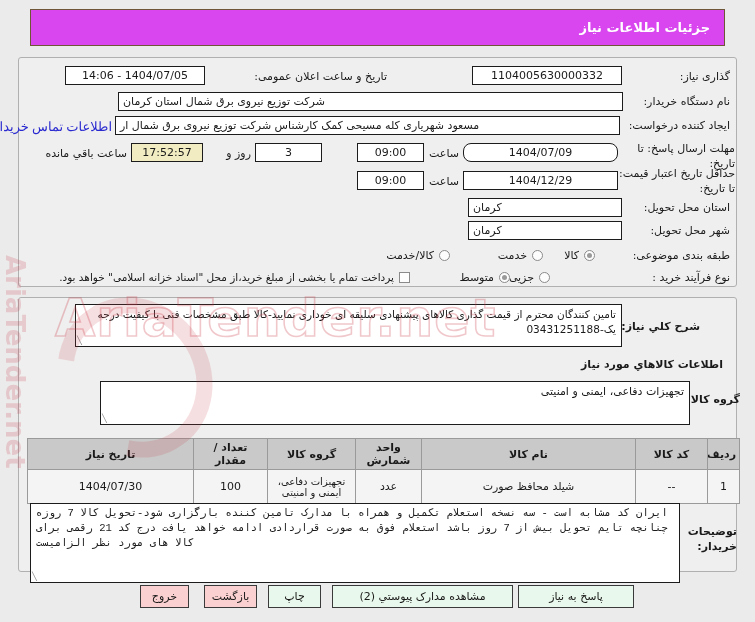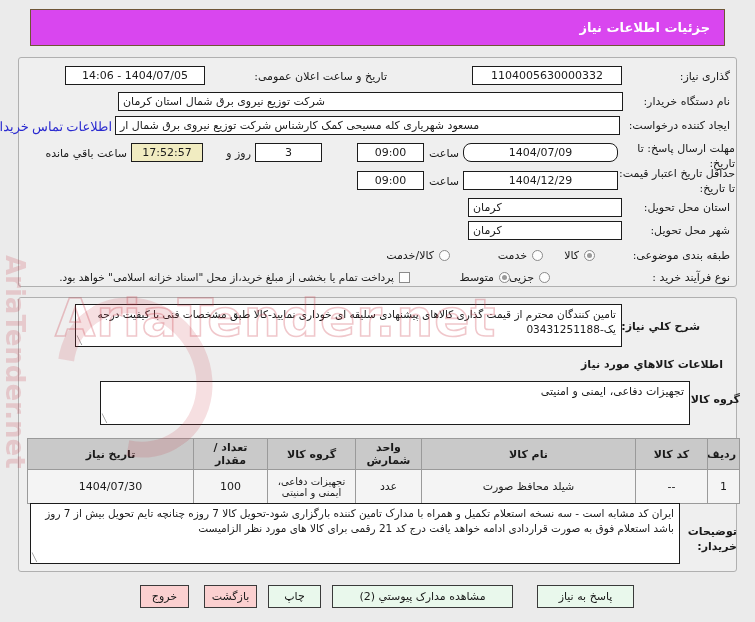--- a/index.html
+++ b/index.html
@@ -209,26 +209,26 @@
         <td>عدد</td>
         <td style="font-size:10px;">تجهیزات دفاعی، ایمنی و امنیتی</td>
         <td>100</td>
         <td>1404/07/30</td>
       </tr>
     </tbody>
   </table>
 </div>
 
 <div class="abs lbl b" style="right:18px; top:524px; width:58px; white-space:normal; text-align:right; line-height:1.4;">توضیحات خریدار:</div>
-<div class="abs tarea" style="right:75px; top:503px; width:650px; height:61px; text-align:right;">
+<div class="abs tarea" style="right:75px; top:503px; width:650px; height:80px; text-align:left;font-family:Liberation Mono, monospace;">
   <span>ایران کد مشابه است - سه نسخه استعلام تکمیل و همراه با مدارک تامین کننده بارگزاری شود-تحویل کالا 7 روزه چنانچه تایم تحویل بیش از 7 روز باشد استعلام فوق به صورت قراردادی ادامه خواهد یافت  درج کد 21 رقمی برای کالا های مورد نظر الزامیست</span>
   <span class="rsz">╲</span>
 </div>
 
-<div class="abs btn green" style="right:121px; top:585px; width:97px;">
+<div class="abs btn green" style="right:121px; top:585px; width:116px;">
   <span>پاسخ به نیاز</span>
 </div>
 <div class="abs btn green" style="right:242px; top:585px; width:181px;">
   <span>مشاهده مدارک پیوستي (2)</span>
 </div>
 <div class="abs btn green" style="right:434px; top:585px; width:53px;">
   <span>چاپ</span>
 </div>
 <div class="abs btn pink" style="right:498px; top:585px; width:53px;">
   <span>بازگشت</span>

